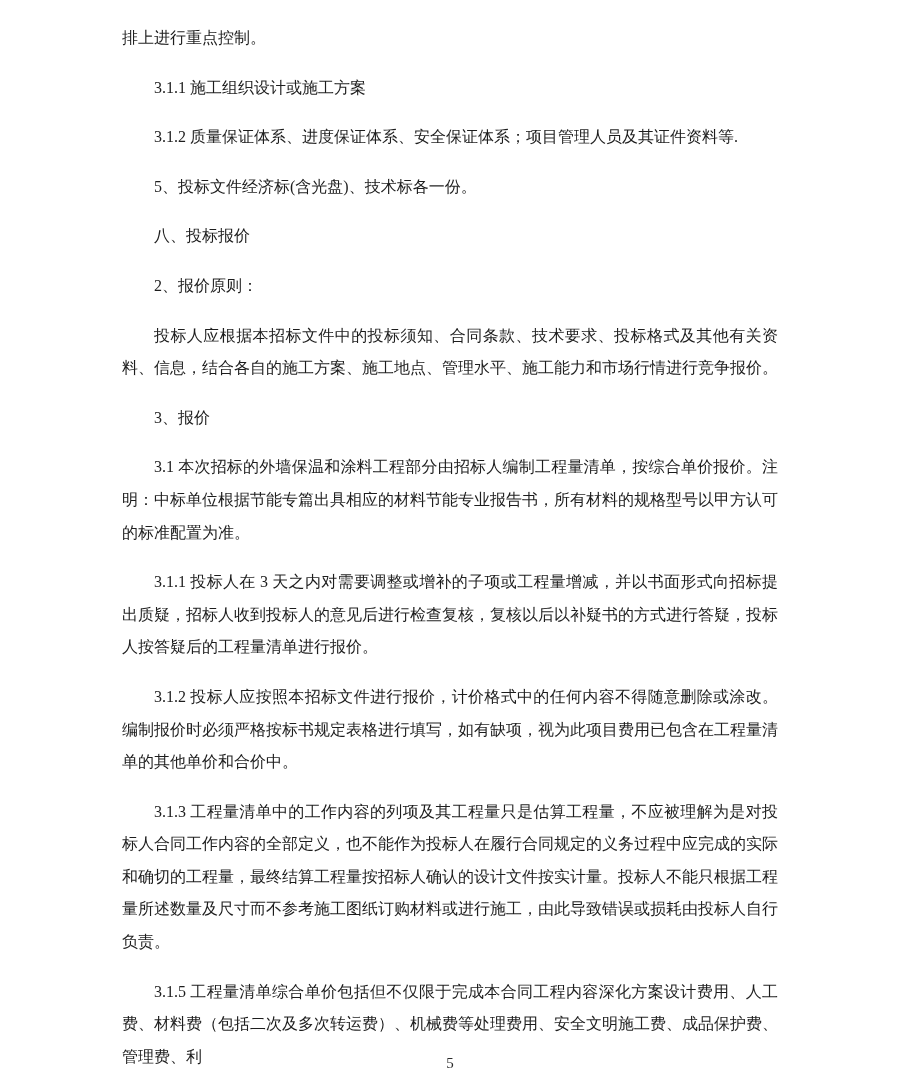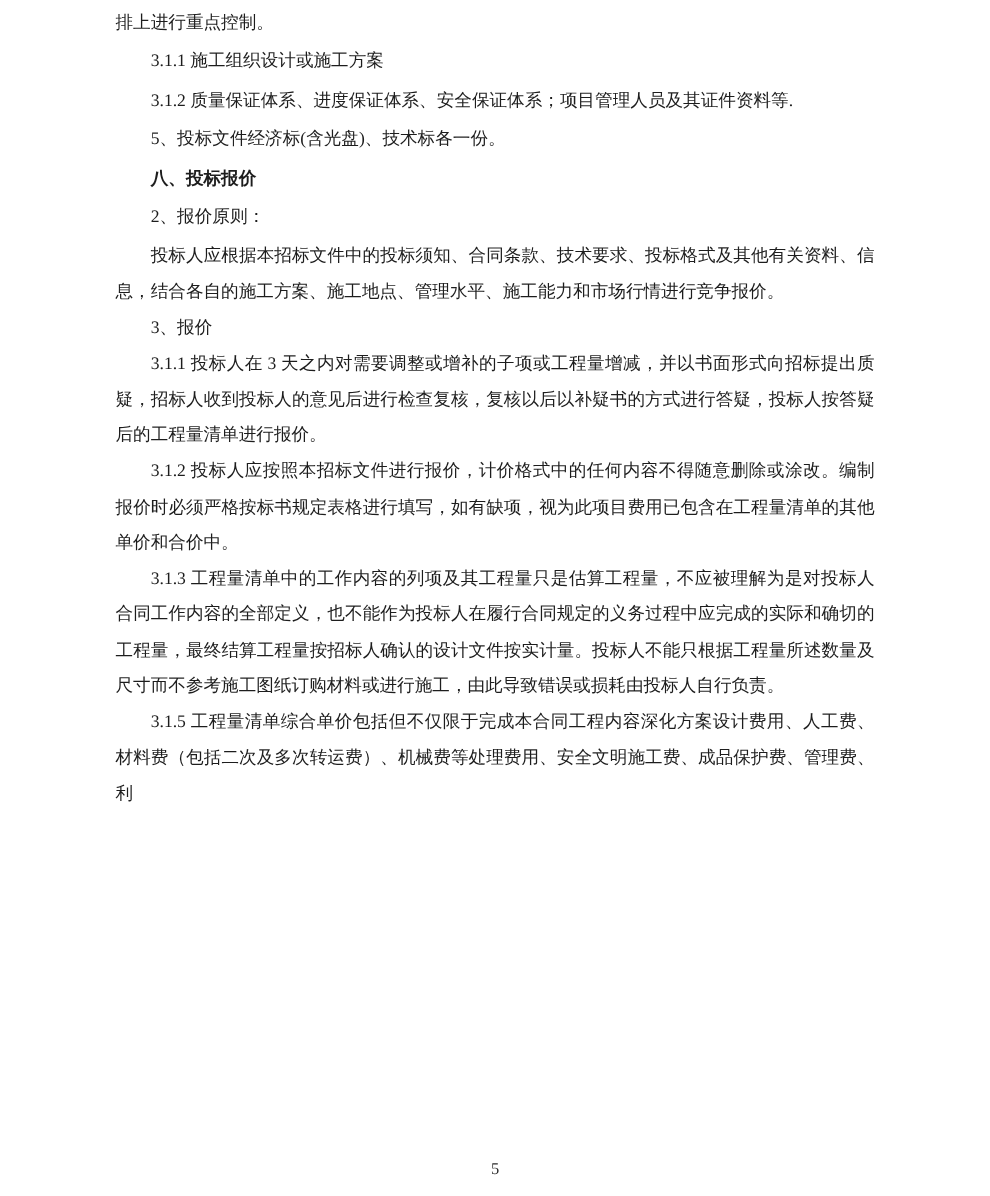--- a/index.html
+++ b/index.html
@@ -16,34 +16,34 @@
     color: #1d1d1d;
     overflow: hidden;
   }
   .doc {
     position: absolute;
     top: 5px;
     left: 105px;
     width: 690px;
   }
   .doc p {
-    margin: 0;
+    margin: 17px;
     font-size: 16px;
     line-height: 32.6px;
     text-align: justify;
     word-break: break-all;
   }
   .doc p.li {
     margin-bottom: 2.8px; 
   }
   .indent {
     text-indent: 2em;
   }
   .bold {
-    font-weight: bold;
+    font-weight: normal;
   }
   .footer {
     position: absolute;
     top: 1052px;
     left: 0;
     width: 100%;
     text-align: center;
     font-size: 15px;
     line-height: 22px;
     color: #2a2a2a;
@@ -55,19 +55,20 @@
 <div class="page">
   <div class="doc">
     <p class="li">排上进行重点控制。</p>
     <p class="li indent">3.1.1 施工组织设计或施工方案</p>
     <p class="li indent">3.1.2 质量保证体系、进度保证体系、安全保证体系；项目管理人员及其证件资料等.</p>
     <p class="li indent">5、投标文件经济标(含光盘)、技术标各一份。</p>
     <p class="li indent bold">八、投标报价</p>
     <p class="li indent">2、报价原则：</p>
     <p class="indent">投标人应根据本招标文件中的投标须知、合同条款、技术要求、投标格式及其他有关资料、信息，结合各自的施工方案、施工地点、管理水平、施工能力和市场行情进行竞争报价。</p>
     <p class="indent">3、报价</p>
+    <p class="indent">3.1 本次招标的外墙保温和涂料工程部分由招标人编制工程量清单，按综合单价报价。注明：中标单位根据节能专篇出具相应的材料节能专业报告书，所有材料的规格型号以甲方认可的标准配置为准。</p>
     <p class="indent">3.1.1 投标人在 3 天之内对需要调整或增补的子项或工程量增减，并以书面形式向招标提出质疑，招标人收到投标人的意见后进行检查复核，复核以后以补疑书的方式进行答疑，投标人按答疑后的工程量清单进行报价。</p>
     <p class="indent">3.1.2 投标人应按照本招标文件进行报价，计价格式中的任何内容不得随意删除或涂改。编制报价时必须严格按标书规定表格进行填写，如有缺项，视为此项目费用已包含在工程量清单的其他单价和合价中。</p>
     <p class="indent">3.1.3 工程量清单中的工作内容的列项及其工程量只是估算工程量，不应被理解为是对投标人合同工作内容的全部定义，也不能作为投标人在履行合同规定的义务过程中应完成的实际和确切的工程量，最终结算工程量按招标人确认的设计文件按实计量。投标人不能只根据工程量所述数量及尺寸而不参考施工图纸订购材料或进行施工，由此导致错误或损耗由投标人自行负责。</p>
     <p class="indent">3.1.5 工程量清单综合单价包括但不仅限于完成本合同工程内容深化方案设计费用、人工费、材料费（包括二次及多次转运费）、机械费等处理费用、安全文明施工费、成品保护费、管理费、利</p>
   </div>
   <div class="footer">5</div>
 </div>
 
 </body></html>

